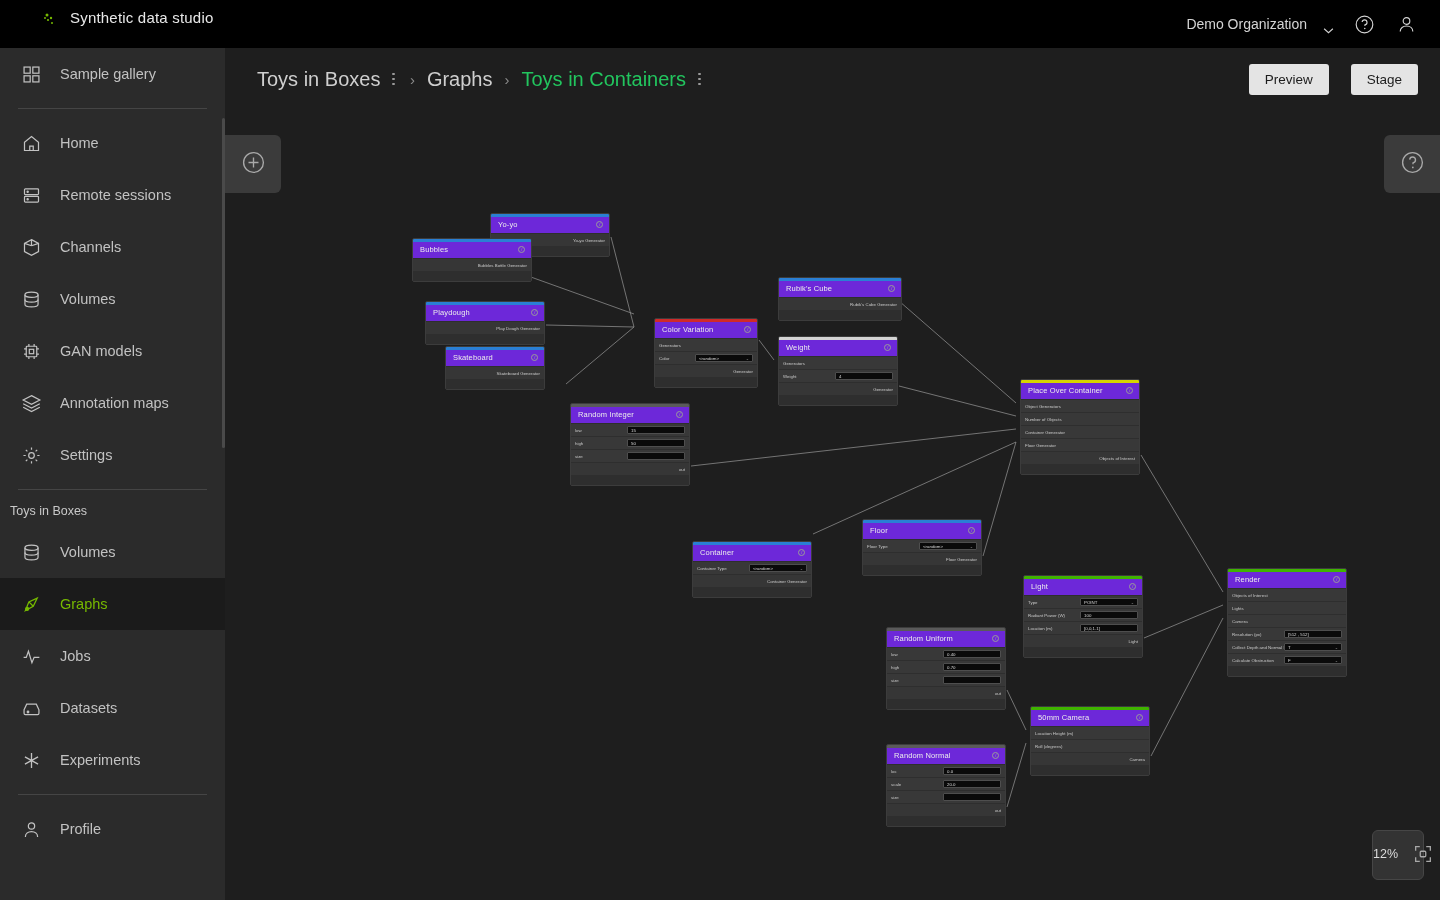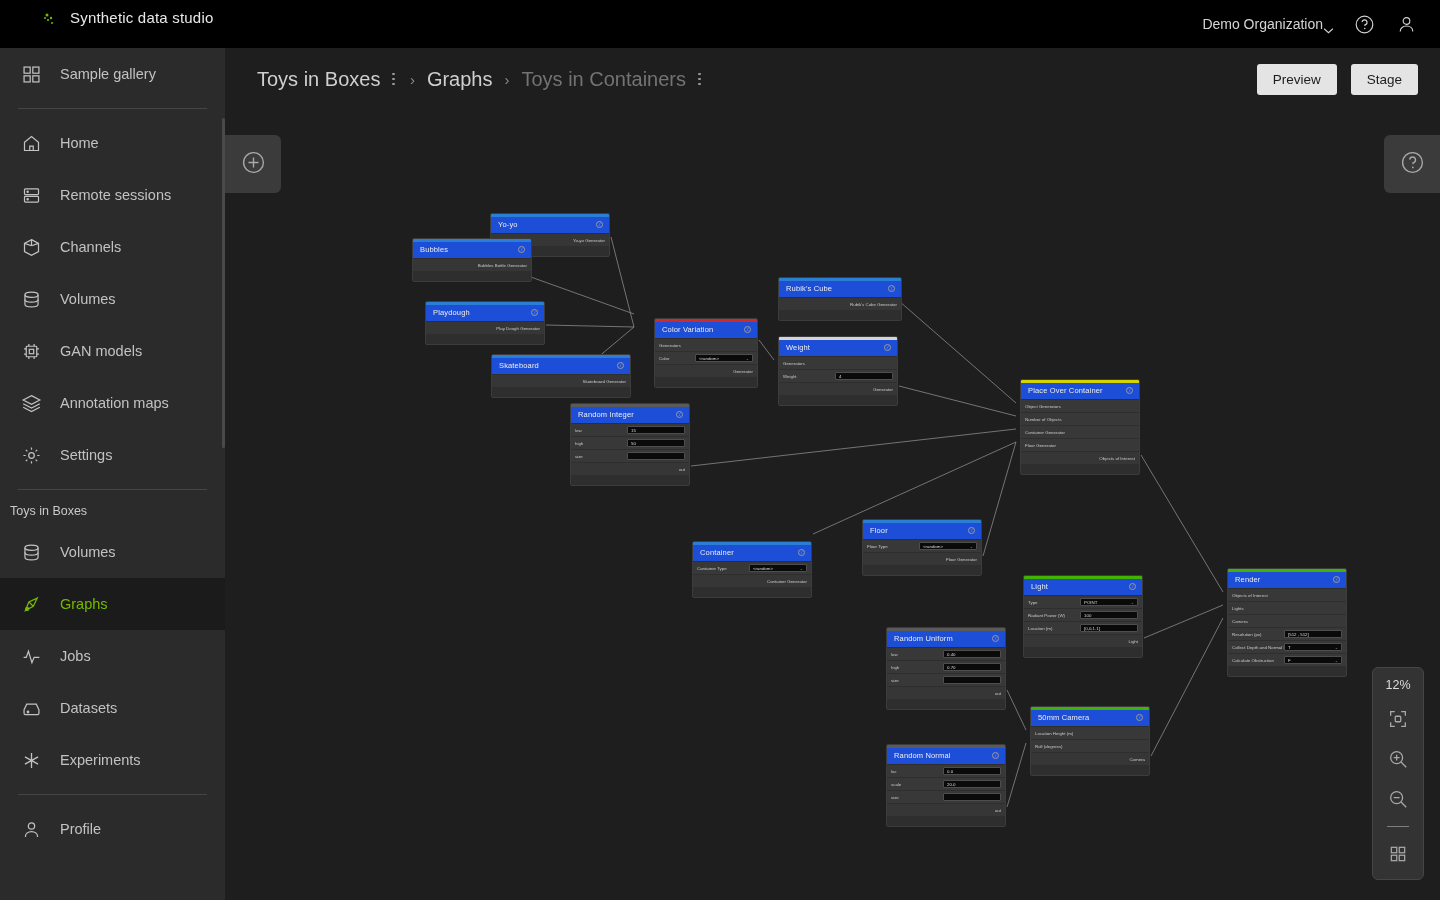--- a/index.html
+++ b/index.html
@@ -13,21 +13,21 @@
 
   
   .topbar {
     position: absolute; top: 0; left: 0; width: 1440px; height: 48px;
     background: #000000; display: flex; align-items: center; z-index: 40;
   }
   .brand { display: flex; align-items: flex-start; gap: 12px; padding-left: 28px; width: 225px; }
   .logo { width: 30px; height: 30px; flex: 0 0 30px; }
   .brand-name { color: #e8e8e8; font-size: 15px; letter-spacing: .2px; white-space: nowrap; }
   .topbar-right { margin-left: auto; display: flex; align-items: center; gap: 18px; padding-right: 22px; }
-  .org-select { display: flex; align-items: center; gap: 0; color: #d4d4d4; font-size: 14px; cursor: pointer; }
+  .org-select { display: flex; align-items: center; gap: 16px; color: #d4d4d4; font-size: 14px; cursor: pointer; }
   .chev { width: 11px; height: 7px; display: inline-block; }
   .icon-btn { width: 24px; height: 24px; display: flex; align-items: center; justify-content: center; cursor: pointer; }
 
   
   .sidebar {
     position: absolute; top: 48px; left: 0; width: 225px; height: 852px;
     background: #2b2b2b; overflow: hidden; z-index: 30;
   }
   .nav-item {
     display: flex; align-items: center; gap: 16px;
@@ -42,25 +42,25 @@
   .sb-scroll-track { position: absolute; right: 0; top: 0; width: 3px; height: 852px; background: transparent; }
   .sb-scroll-thumb { position: absolute; right: 0; top: 70px; width: 3px; height: 330px; background: #4a4a4a; border-radius: 2px; }
 
   
   .bc-header {
     position: absolute; top: 48px; left: 225px; width: 1215px; height: 62px;
     background: #1e1e1e; display: flex; align-items: center; padding: 0 22px 0 32px; z-index: 20;
   }
   .bc { display: flex; align-items: center; gap: 9px; }
   .bc-crumb { color: #cfcfcf; font-size: 20px; cursor: pointer; }
-  .bc-crumb.current { color: #737373; }
+  .bc-crumb.current { color: #22c55e; }
   .bc-sep { color: #8c8c8c; font-size: 15px; padding: 0 3px; }
   .kebab { display: inline-flex; flex-direction: column; gap: 2.5px; cursor: pointer; padding: 2px 3px; }
   .kebab i { width: 2.5px; height: 2.5px; border-radius: 50%; background: #9a9a9a; display: block; }
-  .hdr-btns { margin-left: auto; display: flex; gap: 14px; padding-left: 32px; }
+  .hdr-btns { margin-left: auto; display: flex; gap: 22px; padding-left: 32px; }
   .btn-light {
     background: #e4e4e4; color: #1c1c1c; border: none; border-radius: 3px;
     font-size: 13.5px; padding: 8px 16px; cursor: pointer; font-family: "Liberation Sans", sans-serif;
   }
 
   
   .canvas {
     position: absolute; top: 110px; left: 225px; width: 1215px; height: 790px;
     background: #1e1e1e; overflow: hidden; z-index: 10;
   }
@@ -78,21 +78,21 @@
   }
 
   
   .node {
     position: absolute; background: #2e2e2e; border: 1px solid #3c3c3c;
     border-radius: 2px; overflow: hidden; z-index: 15;
   }
   .node-accent { height: 3px; width: 100%; }
   .node-title {
     display: flex; align-items: center; justify-content: space-between;
-    padding: 3px 6px 4px 7px; background: #1d4ed8;
+    padding: 3px 6px 4px 7px; background: #6d28d9;
   }
   .node-title span.t { color: #ececec; font-size: 7.5px; letter-spacing: .15px; white-space: nowrap; }
   .node-info { width: 7px; height: 7px; border: .8px solid #9b9b9b; border-radius: 50%; position: relative; flex: 0 0 7px; }
   .node-info::after { content: "i"; position: absolute; top: -1.5px; left: 2.3px; font-size: 5px; color: #9b9b9b; font-style: italic; }
   .row {
     position: relative; height: 12px; background: #383838; margin: 1px 0 0 0;
     display: flex; align-items: center; padding: 0 4px;
   }
   .row.in { justify-content: flex-start; }
   .row.out { justify-content: flex-end; background: #363636; }
@@ -108,21 +108,21 @@
     position: absolute; width: 0; height: 0; top: 3px;
     border-top: 3.5px solid transparent; border-bottom: 3.5px solid transparent;
   }
   .port.pin { left: -4px; border-left: 4.5px solid #d6d6d6; }
   .port.pout { right: -4.5px; border-left: 4.5px solid #d6d6d6; }
 
   
   .zoom-panel {
     position: absolute; right: 16px; bottom: 20px; width: 52px;
     background: #333333; border: 1px solid #464646; border-radius: 6px;
-    display: flex; flex-direction: column; align-items: center;
+    display: flex; flex-direction: row; align-items: center;
     padding: 10px 0 12px 0; gap: 14px; z-index: 26;
   }
   .zoom-pct { color: #dcdcdc; font-size: 12.5px; }
   .zoom-btn { width: 26px; height: 26px; display: flex; align-items: center; justify-content: center; cursor: pointer; }
   .zoom-rule { width: 22px; height: 1px; background: #7d7d7d; }
 </style>
 </head>
 <body>
 
 <div class="topbar">
@@ -403,21 +403,21 @@
         <div class="node-title">
           <span class="t">Playdough</span>
           <span class="node-info"></span>
         </div>
         <div class="row out">
           <span class="lbl">Play Dough Generator</span>
           <span class="port pout"></span>
         </div>
         <div class="node-foot"></div>
       </div>
-      <div class="node" style="left: 220px; top: 244px; width: 140px; margin-left: 46px;">
+      <div class="node" style="left: 220px; top: 236px; width: 100px;">
         <div class="node-accent" style="background: rgb(42, 127, 212);"></div>
         <div class="node-title">
           <span class="t">Skateboard</span>
           <span class="node-info"></span>
         </div>
         <div class="row out">
           <span class="lbl">Skateboard Generator</span>
           <span class="port pout"></span>
         </div>
         <div class="node-foot"></div>

